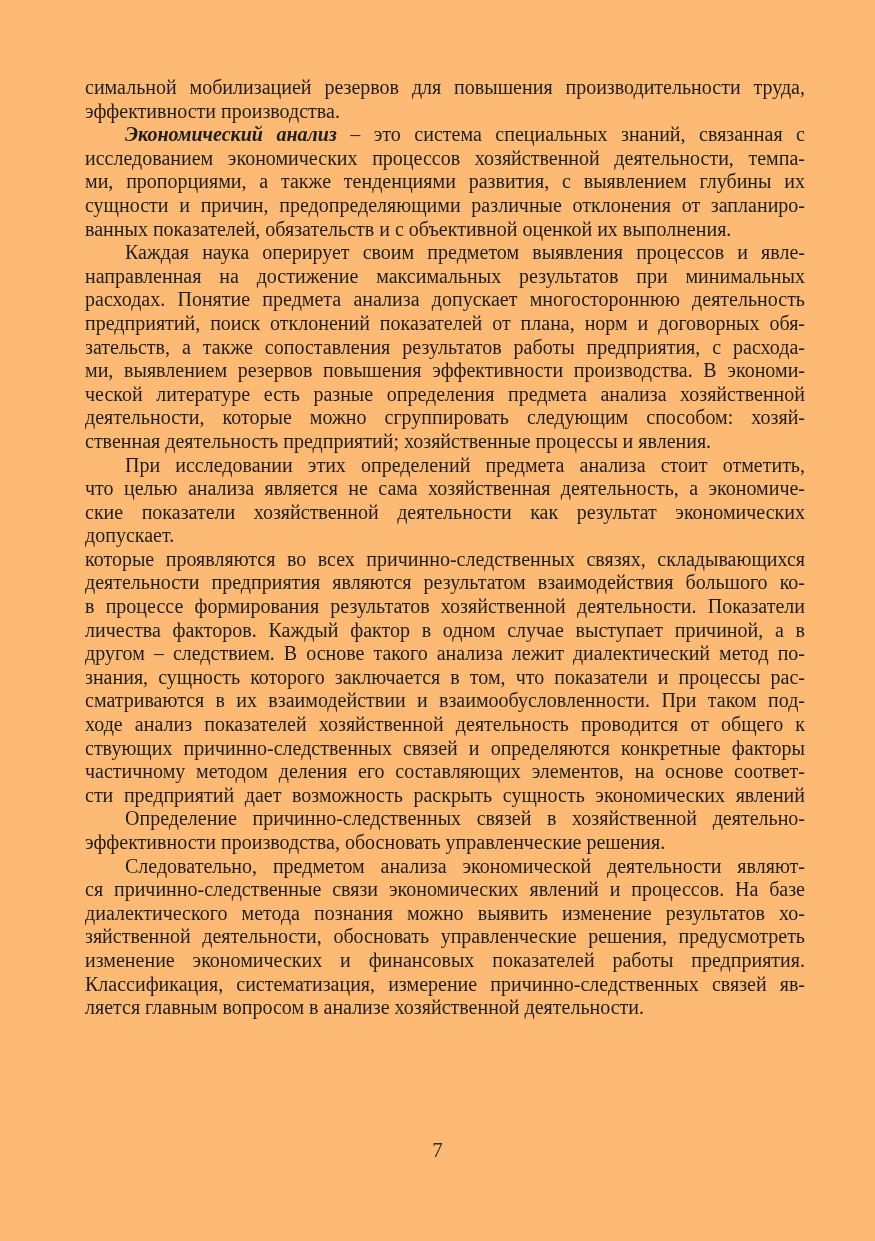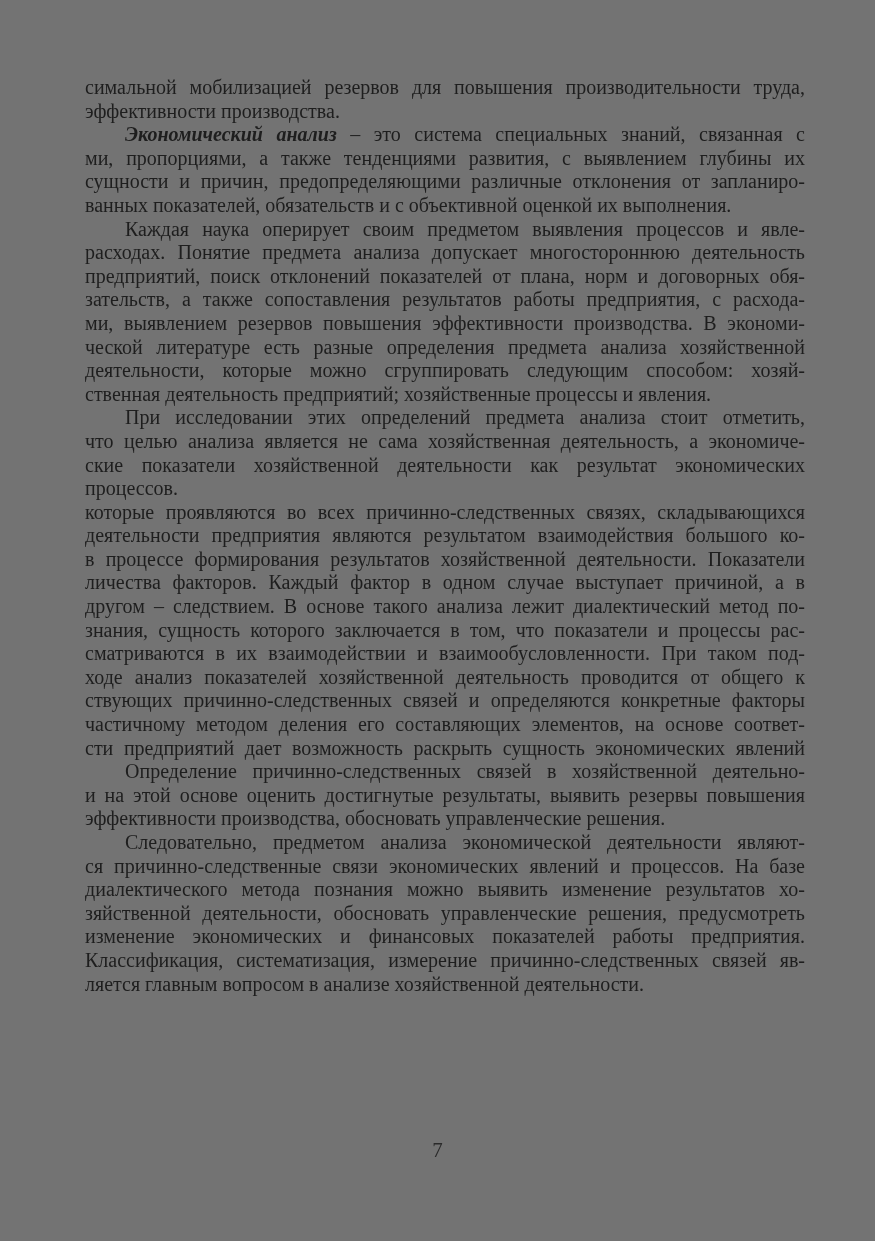--- a/index.html
+++ b/index.html
@@ -10,21 +10,21 @@
     width: 875px;
     height: 1241px;
     position: relative;
     background: #fefefe;
     font-family: "Liberation Serif", serif;
     overflow: hidden;
   }
   .scan-page {
     position: absolute;
     inset: 0;
-    background: #737373;
+    background: #fdba74;
     padding-left: 35px;
   }
   .text-block {
     position: absolute;
     left: 85px;
     top: 76px;
     width: 720px;
     color: #1e1e1e;
     font-size: 20px;
     line-height: 23.6px;
@@ -63,56 +63,57 @@
 <body>
 
 <div class="scan-page">
   <div class="text-block">
       <p class="para">
         <span class="line">симальной мобилизацией резервов для повышения производительности труда,</span>
         <span class="line last">эффективности производства.</span>
       </p>
       <p class="para">
         <span class="line first-indent"><span class="bi">Экономический анализ</span><span> – это система специальных знаний, связанная с</span></span>
+        <span class="line">исследованием экономических процессов хозяйственной деятельности, темпа-</span>
         <span class="line">ми, пропорциями, а также тенденциями развития, с выявлением глубины их</span>
         <span class="line">сущности и причин, предопределяющими различные отклонения от запланиро-</span>
         <span class="line last">ванных показателей, обязательств и с объективной оценкой их выполнения.</span>
       </p>
       <p class="para">
         <span class="line first-indent">Каждая наука оперирует своим предметом выявления процессов и явле-</span>
+        <span class="line">направленная на достижение максимальных результатов при минимальных</span>
         <span class="line">расходах. Понятие предмета анализа допускает многостороннюю деятельность</span>
         <span class="line">предприятий, поиск отклонений показателей от плана, норм и договорных обя-</span>
         <span class="line">зательств, а также сопоставления результатов работы предприятия, с расхода-</span>
         <span class="line">ми, выявлением резервов повышения эффективности производства. В экономи-</span>
         <span class="line">ческой литературе есть разные определения предмета анализа хозяйственной</span>
         <span class="line">деятельности, которые можно сгруппировать следующим способом: хозяй-</span>
         <span class="line last">ственная деятельность предприятий; хозяйственные процессы и явления.</span>
       </p>
       <p class="para">
         <span class="line first-indent">При исследовании этих определений предмета анализа стоит отметить,</span>
         <span class="line">что целью анализа является не сама хозяйственная деятельность, а экономиче-</span>
         <span class="line">ские показатели хозяйственной деятельности как результат экономических</span>
-        <span class="line last">процессов.</span>
+        <span class="line last">допускает.</span>
       </p>
       <p class="para">
         <span class="line">которые проявляются во всех причинно-следственных связях, складывающихся</span>
         <span class="line">деятельности предприятия являются результатом взаимодействия большого ко-</span>
         <span class="line">в процессе формирования результатов хозяйственной деятельности. Показатели</span>
         <span class="line">личества факторов. Каждый фактор в одном случае выступает причиной, а в</span>
         <span class="line">другом – следствием. В основе такого анализа лежит диалектический метод по-</span>
         <span class="line">знания, сущность которого заключается в том, что показатели и процессы рас-</span>
         <span class="line">сматриваются в их взаимодействии и взаимообусловленности. При таком под-</span>
         <span class="line">ходе анализ показателей хозяйственной деятельность проводится от общего к</span>
         <span class="line">ствующих причинно-следственных связей и определяются конкретные факторы</span>
         <span class="line">частичному методом деления его составляющих элементов, на основе соответ-</span>
       </p>
       <p class="para">
         <span class="line">сти предприятий дает возможность раскрыть сущность экономических явлений</span>
         <span class="line first-indent">Определение причинно-следственных связей в хозяйственной деятельно-</span>
-        <span class="line">и на этой основе оценить достигнутые результаты, выявить резервы повышения</span>
         <span class="line last">эффективности производства, обосновать управленческие решения.</span>
       </p>
       <p class="para">
         <span class="line first-indent">Следовательно, предметом анализа экономической деятельности являют-</span>
         <span class="line">ся причинно-следственные связи экономических явлений и процессов. На базе</span>
         <span class="line">диалектического метода познания можно выявить изменение результатов хо-</span>
         <span class="line">зяйственной деятельности, обосновать управленческие решения, предусмотреть</span>
         <span class="line">изменение экономических и финансовых показателей работы предприятия.</span>
         <span class="line">Классификация, систематизация, измерение причинно-следственных связей яв-</span>
         <span class="line last">ляется главным вопросом в анализе хозяйственной деятельности.</span>

